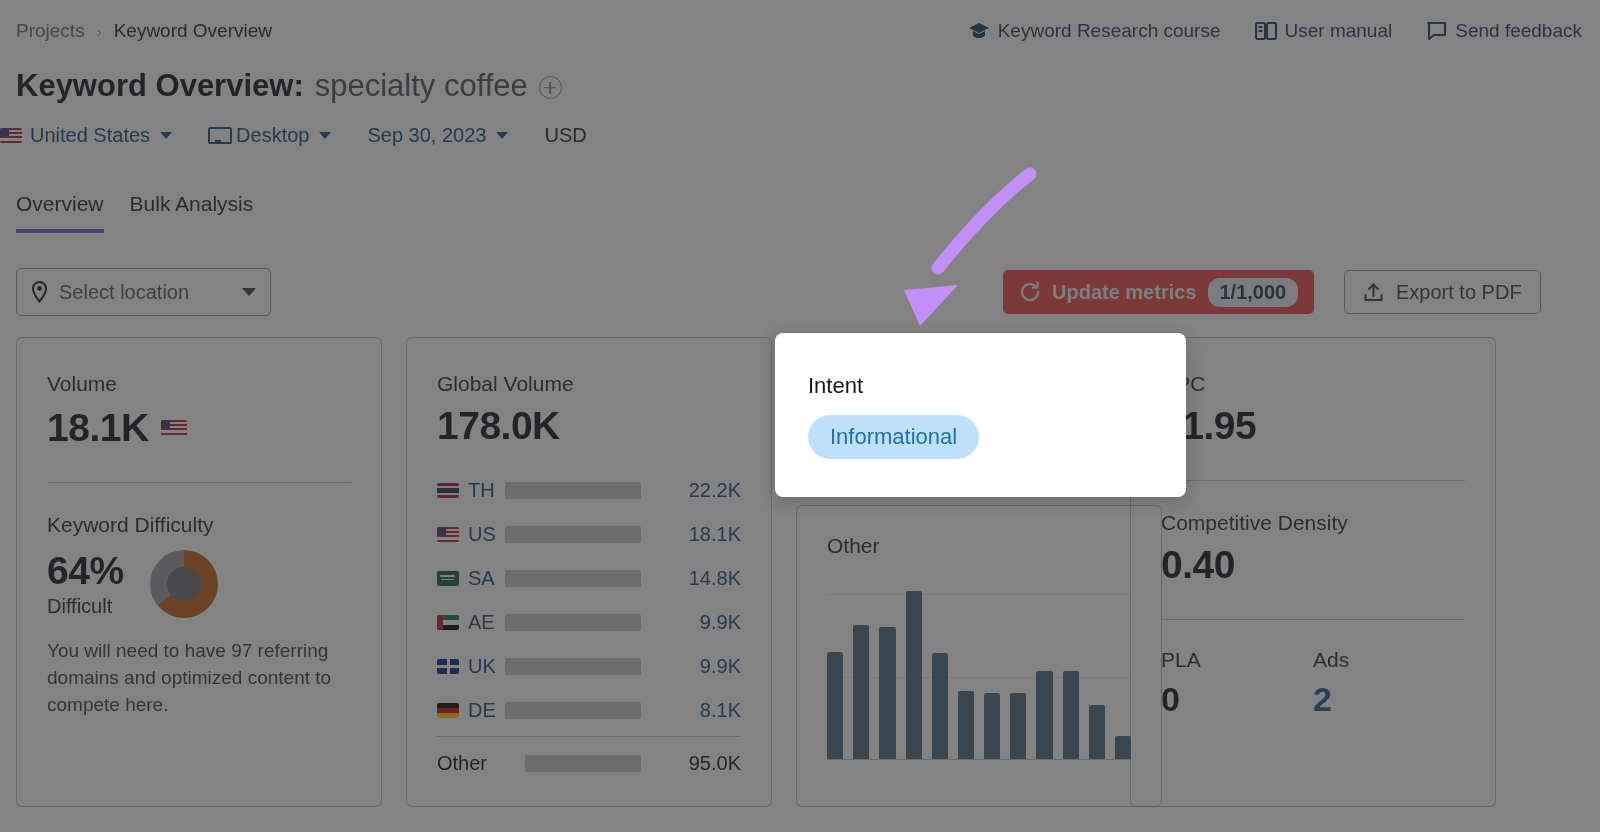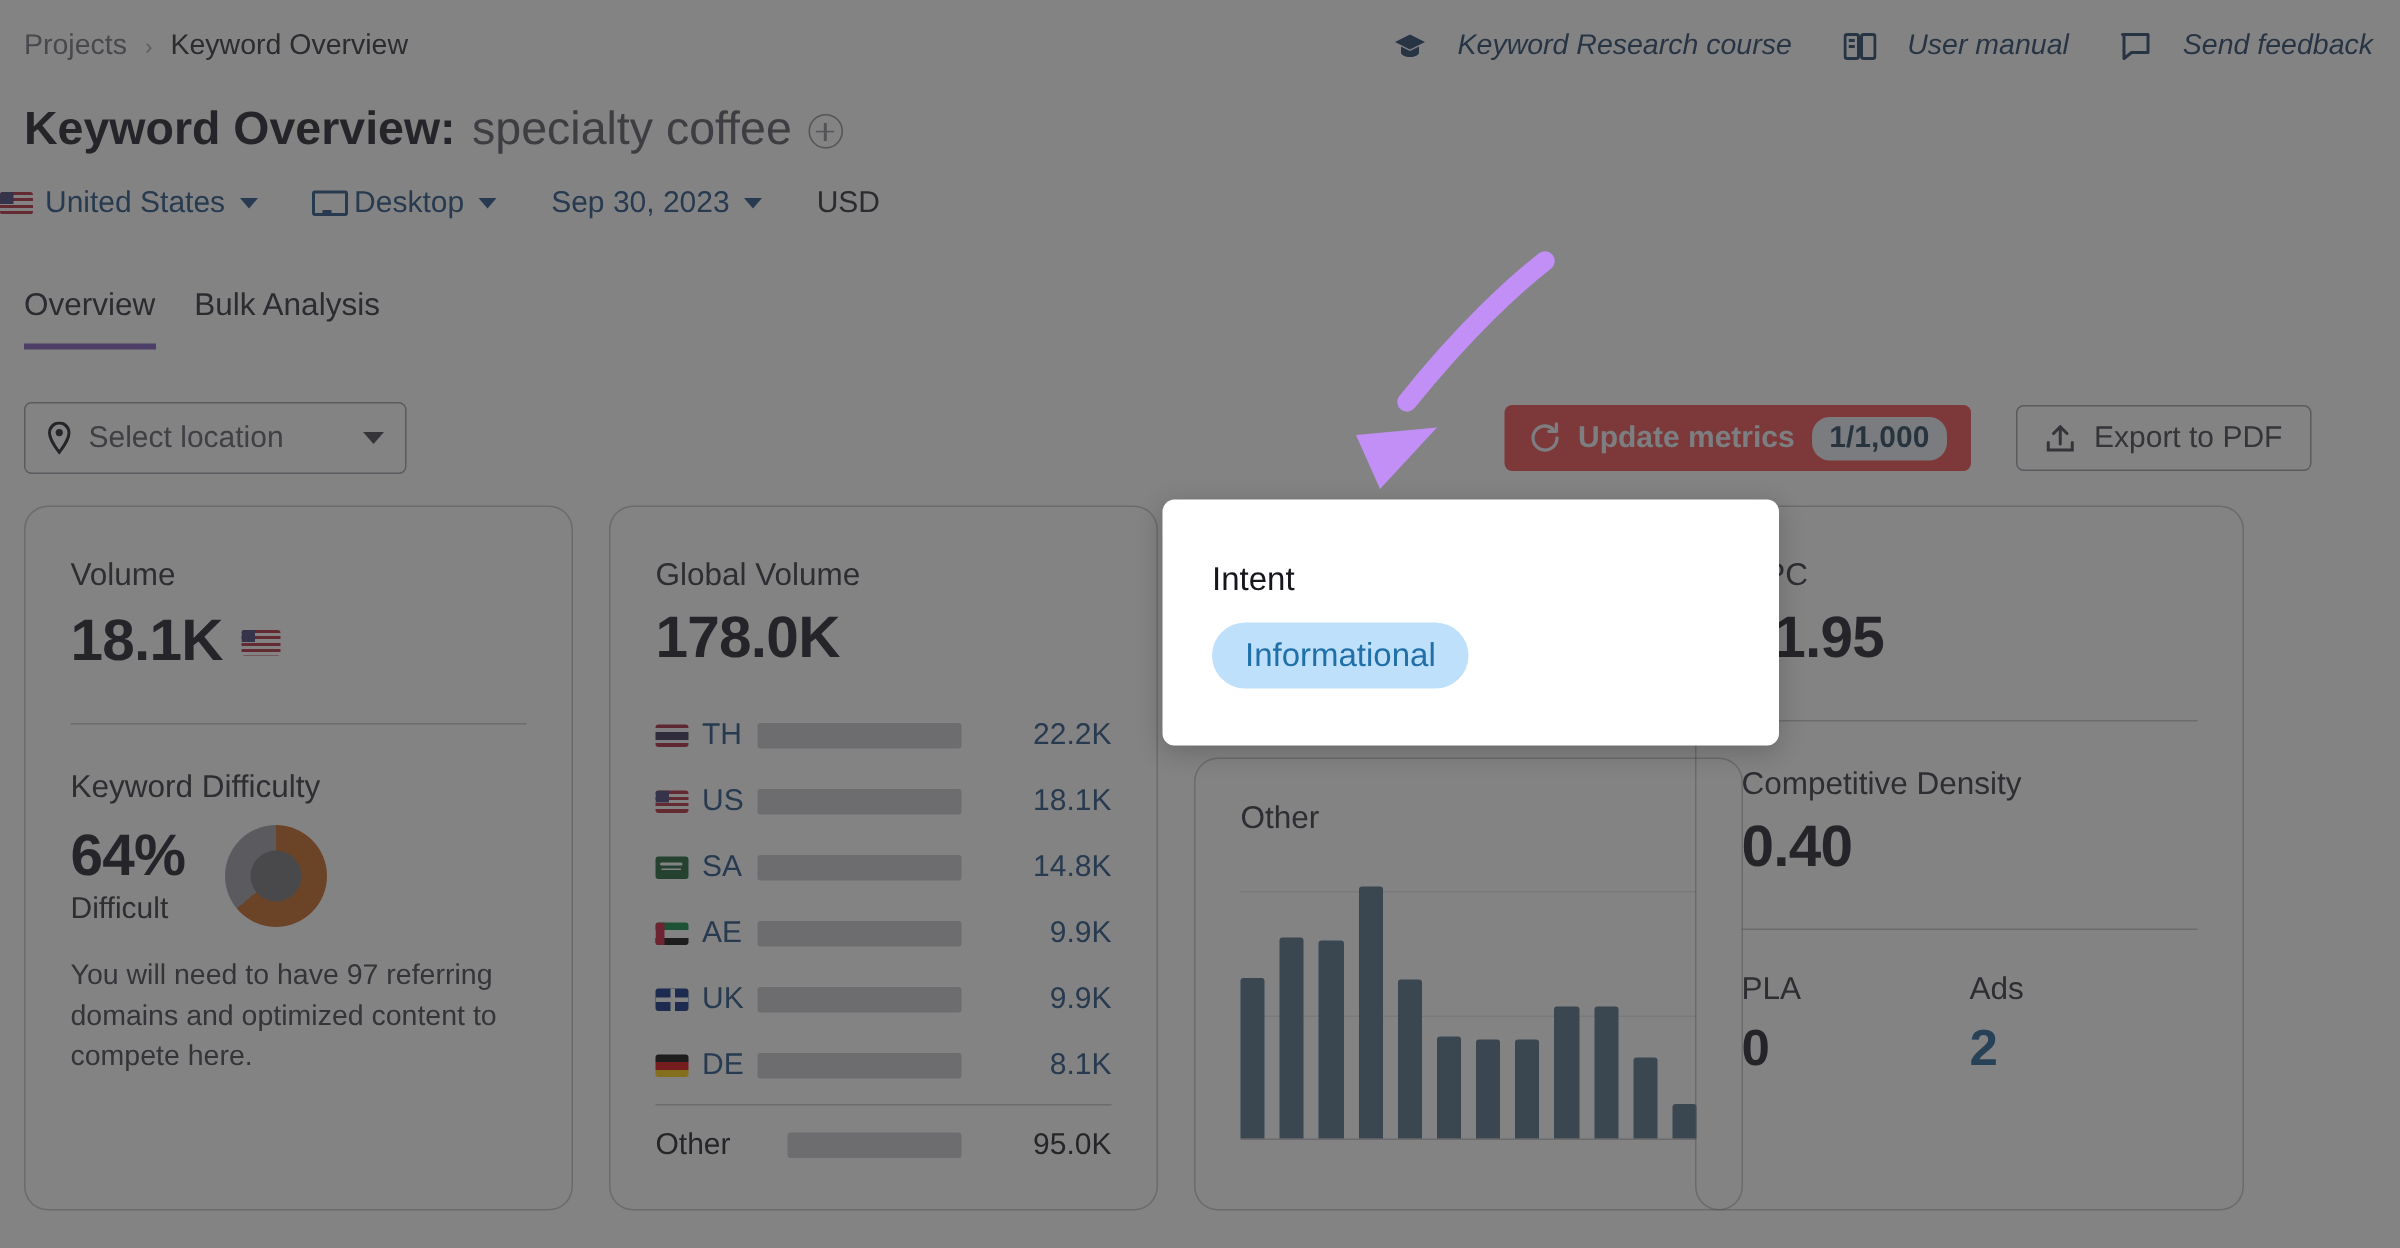--- a/index.html
+++ b/index.html
@@ -39,22 +39,22 @@
   .breadcrumb .crumb-current { color: #25252d; }
 
   
   .toplinks {
     position: absolute;
     right: 18px; top: 20px;
     display: flex; align-items: center; gap: 34px;
     font-size: 19px;
   }
   .toplink {
-    display: flex; align-items: center; gap: 21px;
-    color: #1a3a5c; text-decoration: none; white-space: nowrap; font-style: italic;
+    display: flex; align-items: center; gap: 8px;
+    color: #1a3a5c; text-decoration: none; white-space: nowrap;
   }
   .toplink svg { display:block; }
 
   
   .page-title {
     position: absolute; left: 16px; top: 68px;
     display: flex; align-items: baseline; gap: 11px;
     font-size: 31px;
   }
   .page-title .pt-label { font-weight: 700; color: #16161d; }
@@ -193,21 +193,21 @@
     display: flex; align-items: center; gap: 12px;
     padding: 0 18px; cursor: pointer;
     font-size: 20px; color: #3a3a44;
   }
   .btn-export .upload-icon svg { display:block; }
 
   
   .card {
     position: absolute;
     border: 1px solid rgba(120,120,128,0.45);
-    border-radius: 16px;
+    border-radius: 6px;
     background: rgba(255,255,255,0.02);
   }
   #card-volume   { left: 16px;   top: 337px; width: 366px; height: 470px; }
   #card-global   { left: 406px;  top: 337px; width: 366px; height: 470px; }
   #card-intent   { left: 796px;  top: 337px; width: 366px; height: 156px; }
   #card-trend    { left: 796px;  top: 505px; width: 366px; height: 302px; }
   #card-cpc      { left: 1130px; top: 337px; width: 366px; height: 470px; }
 
   .metric-label { font-size: 21px; color: #2b2b33; }
   .metric-value { font-size: 39px; font-weight: 700; color: #16161d; letter-spacing: -0.5px; }

